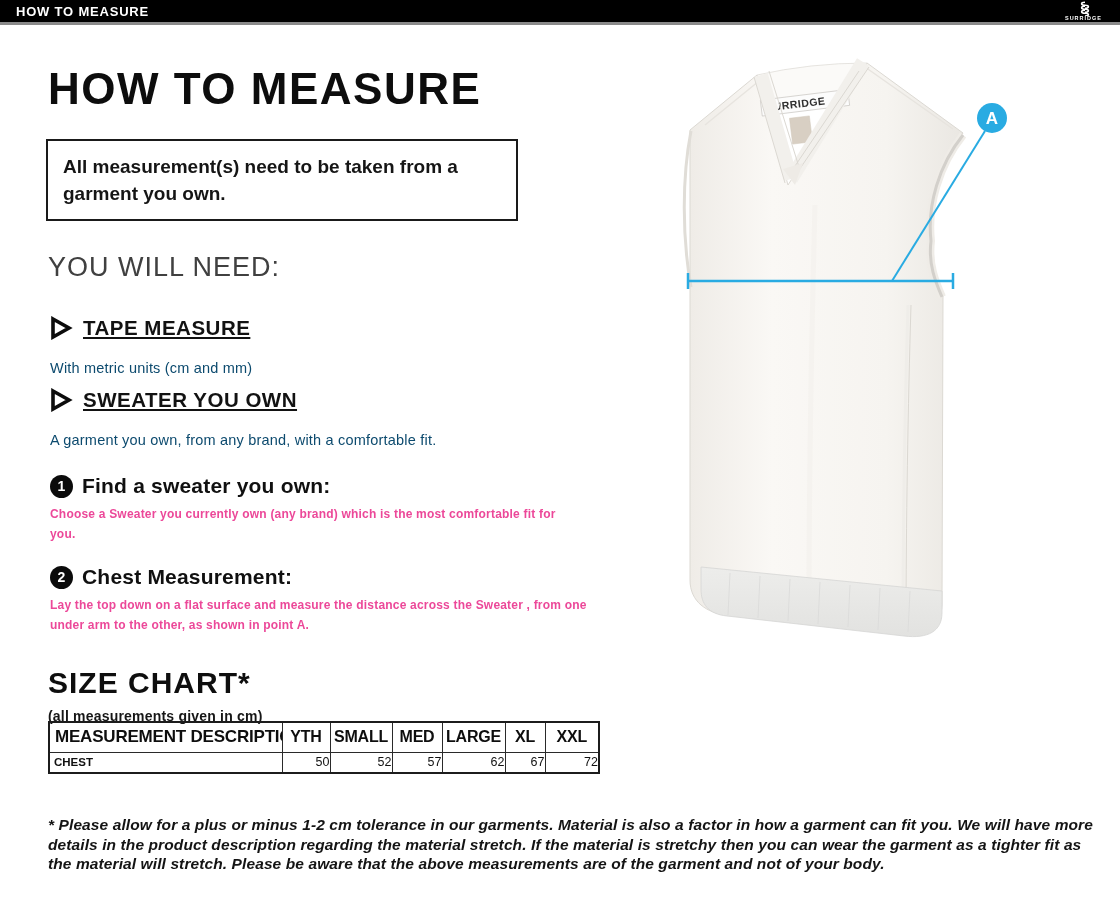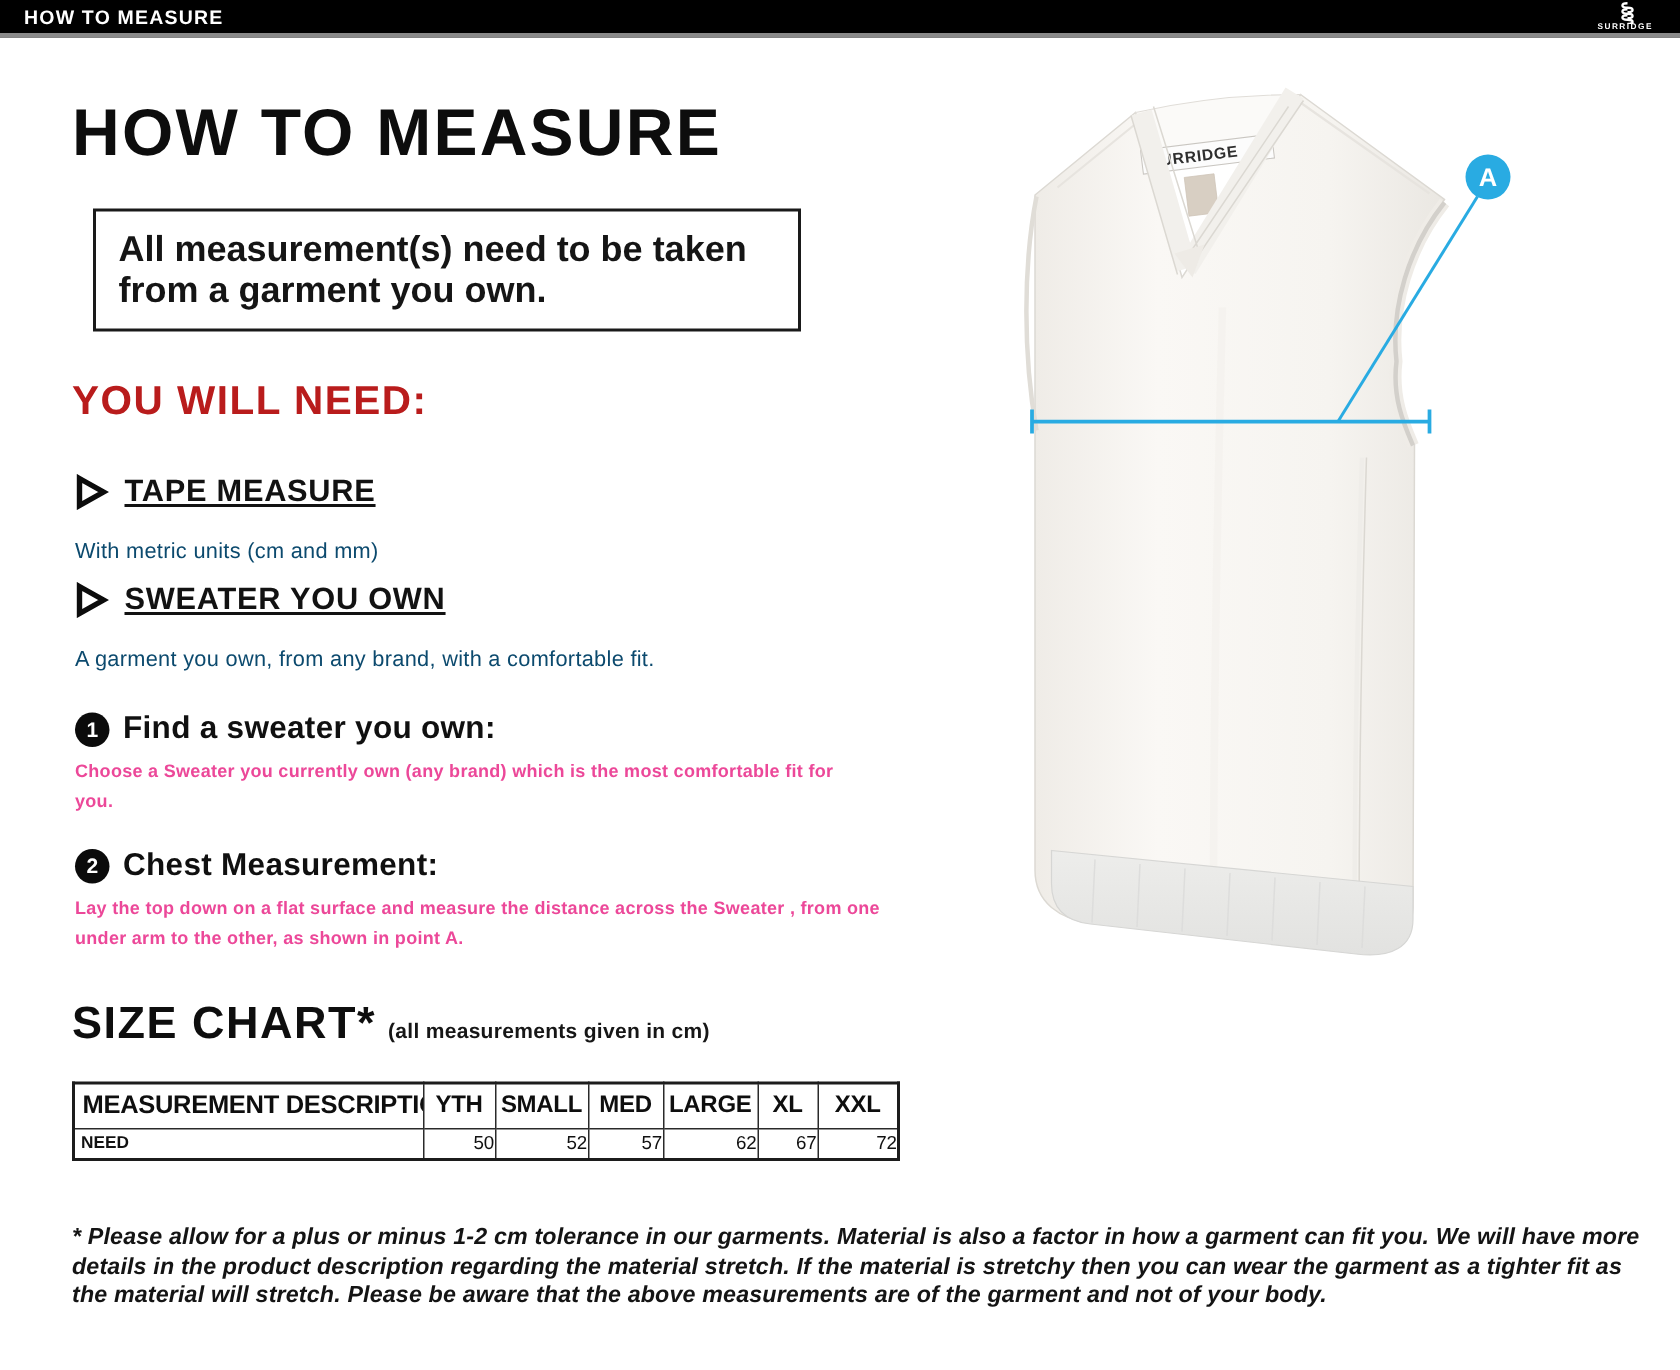--- a/index.html
+++ b/index.html
@@ -10,37 +10,37 @@
   
   .topbar { position:absolute; left:0; top:0; width:1120px; height:25px; background:#000;
             border-bottom:3px solid #8a8a8a; display:flex; align-items:center; }
   .topbar-title { color:#fff; font-size:13px; font-weight:700; letter-spacing:.8px; margin-left:16px; }
   .topbar-logo { position:absolute; right:18px; top:1px; display:flex; flex-direction:column; align-items:center; }
   .topbar-logo svg { display:block; }
   .topbar-brand { color:#fff; font-size:5.5px; font-weight:700; letter-spacing:1px; margin-top:-1px; }
 
   
   .h1 { position:absolute; left:48px; top:64px; font-size:44px; font-weight:800; letter-spacing:1.5px; color:#0d0d0d; }
-  .note-box { position:absolute; left:62px; top:139px; width:472px; border:2.5px solid #1a1a1a;
-              padding:12px 15px; font-size:24px; line-height:27px; font-weight:700; color:#151515; }
-  .ywn-heading { position:absolute; left:48px; top:252px; font-size:27px; font-weight:700; letter-spacing:1px; color:#b91c1c; }
+  .note-box { position:absolute; left:46px; top:139px; width:472px; border:2.5px solid #1a1a1a;
+              padding:12px 15px; font-size:19px; line-height:27px; font-weight:700; color:#151515; }
+  .ywn-heading { position:absolute; left:48px; top:252px; font-size:27px; font-weight:400; letter-spacing:1px; color:#404040; }
 
   .need-item { position:absolute; left:50px; }
   .need-row { display:flex; align-items:center; gap:10px; }
   .need-label { font-size:20.5px; font-weight:700; letter-spacing:.5px; color:#121212;text-decoration:underline; }
   .need-desc { margin-top:20px; font-size:14.5px; font-weight:400; letter-spacing:.2px; color:#0c4a6e; }
 
   .step { position:absolute; left:50px; }
   .step-row { display:flex; align-items:center; gap:9px; }
   .step-badge { width:23px; height:23px; border-radius:50%; background:#0b0b0b; color:#fff;
                 display:flex; align-items:center; justify-content:center; font-size:14px; font-weight:700; }
   .step-title { font-size:21px; font-weight:700; letter-spacing:.2px; color:#101010; }
   .step-desc { margin-top:7px; font-size:12px; font-weight:700; line-height:19.5px; letter-spacing:.2px; color:#ec4899; }
 
-  .sc-heading { position:absolute; left:48px; top:666px; display:flex; align-items:baseline; gap:8px; }
+  .sc-heading { position:absolute; left:48px; top:666px; display:flex; align-items:baseline; gap:8px;flex-direction:column; }
   .sc-main { font-size:30px; font-weight:800; letter-spacing:1px; color:#0e0e0e; }
   .sc-sub { font-size:14px; font-weight:700; letter-spacing:.2px; color:#161616; }
 
   
   table.size { position:absolute; left:48px; top:721px; border-collapse:collapse; table-layout:fixed; width:550px; }
   table.size td, table.size th { border:1px solid #2a2a2a; overflow:hidden; white-space:nowrap; }
   table.size { border:2px solid #1c1c1c; }
   tr.hdr th { height:30px; font-size:16px; font-weight:700; letter-spacing:-.2px; text-align:center; color:#0e0e0e; }
   tr.hdr th.first { text-align:left; padding-left:5px; font-size:17px; }
   tr.metric td { height:20px; font-size:11px; font-weight:700; letter-spacing:-.2px; }
@@ -137,21 +137,21 @@
         <tr class="hdr">
       <th class="first">MEASUREMENT DESCRIPTION</th>
       <th>YTH</th>
       <th>SMALL</th>
       <th>MED</th>
       <th>LARGE</th>
       <th>XL</th>
       <th>XXL</th>
     </tr>
     <tr class="vals">
-      <td class="first">NEED</td>
+      <td class="first">CHEST</td>
       <td>50</td>
       <td>52</td>
       <td>57</td>
       <td>62</td>
       <td>67</td>
       <td>72</td>
     </tr>
   </tbody>
     </table>
 

